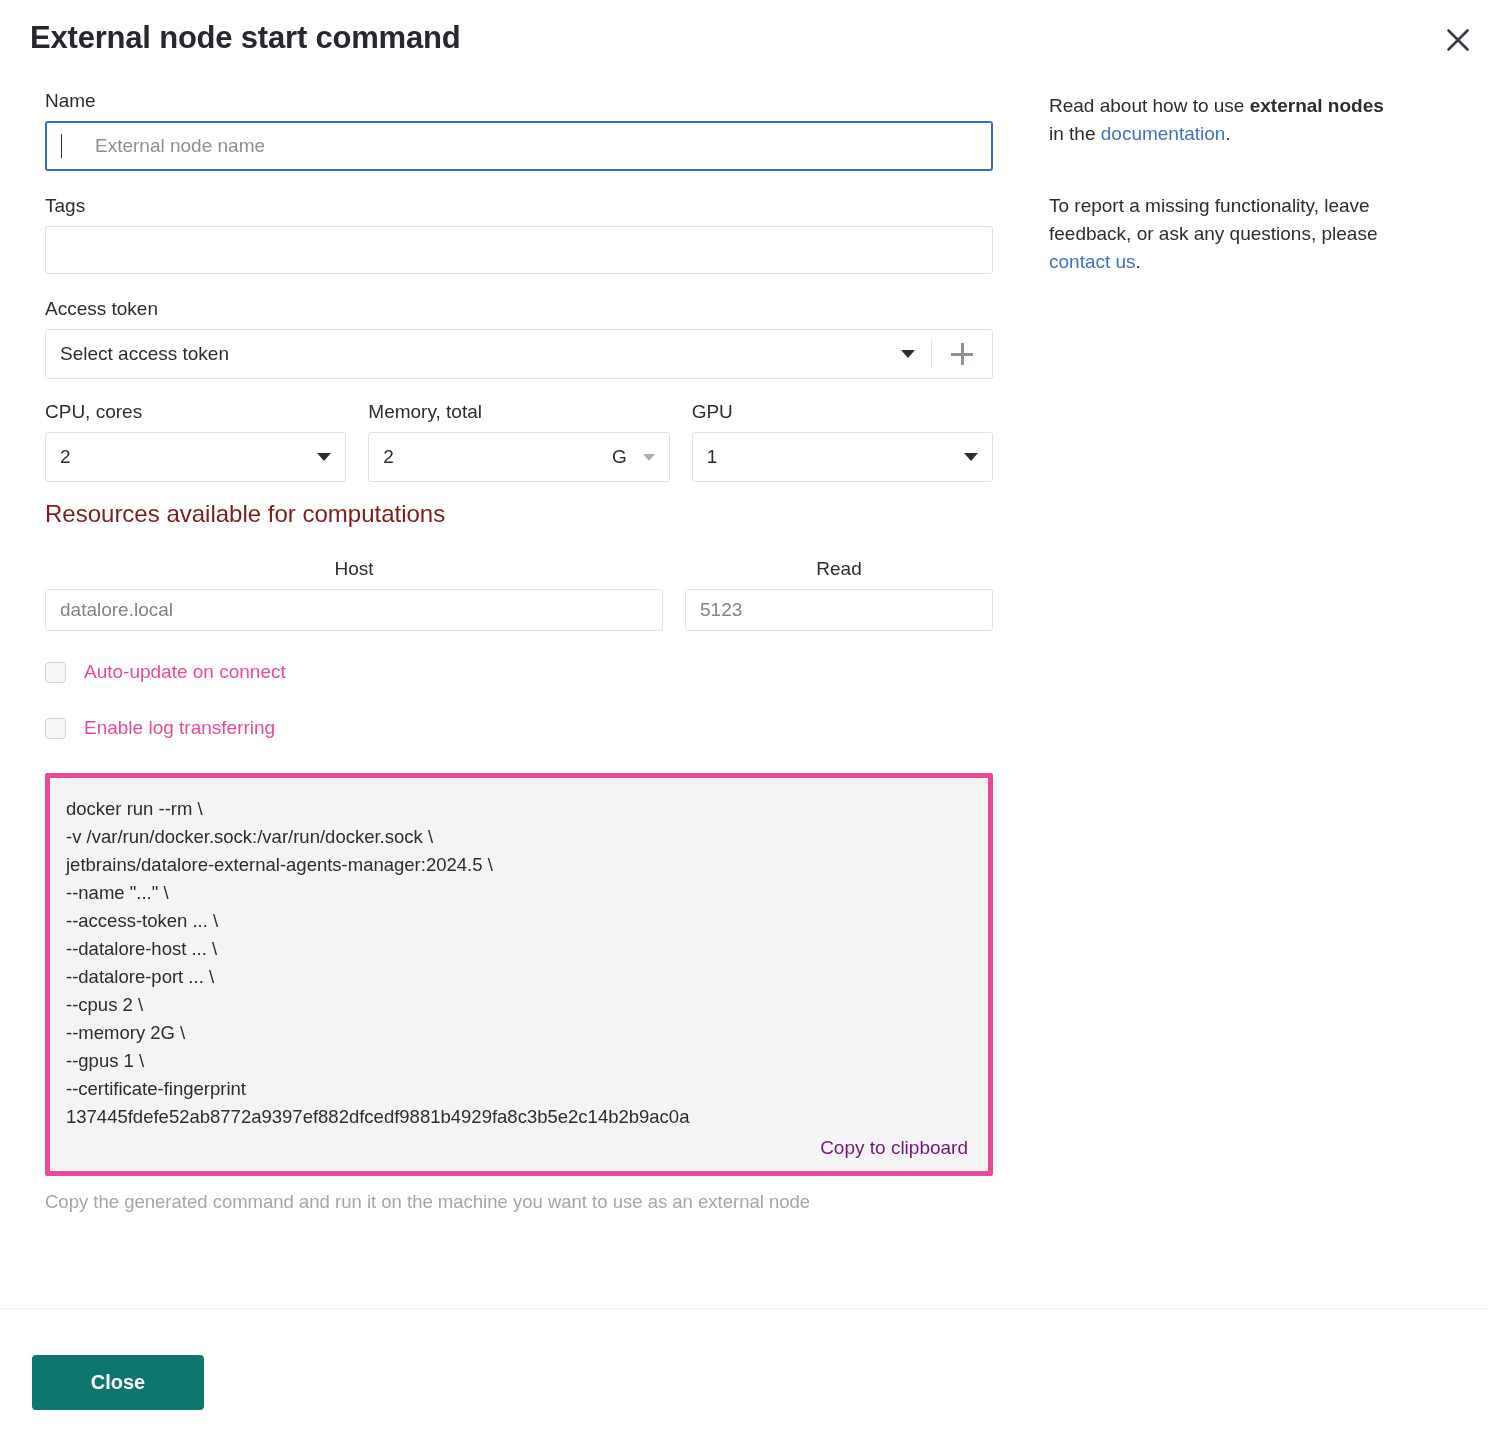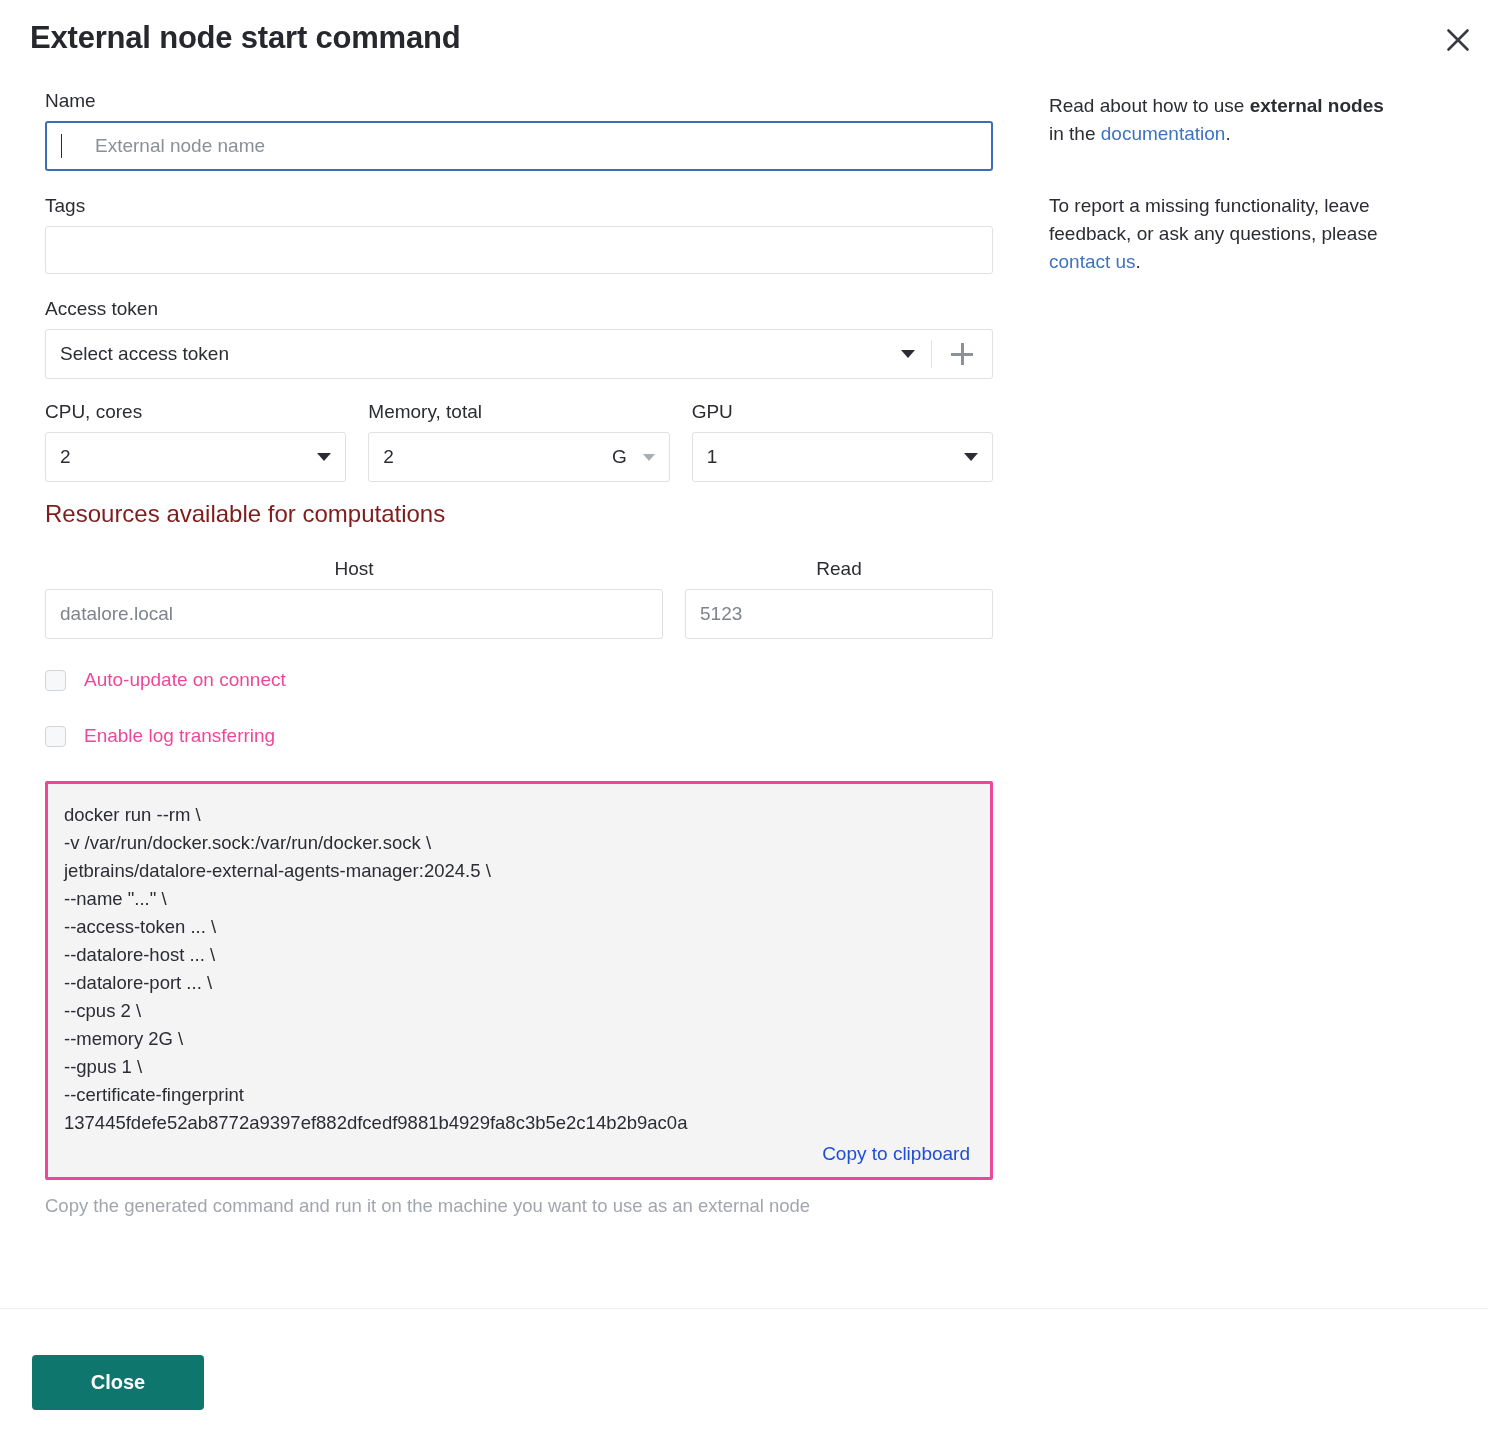--- a/index.html
+++ b/index.html
@@ -95,44 +95,44 @@
   .res-box .unit { color: #2b2d33; font-size: 19px; margin-right: 16px; }
   .hint {
     margin-top: 18px; font-size: 24px; color: #7f1d1d;
   }
 
   
   .hp-row { display: flex; gap: 22px; }
   .hp-host { width: 618px; }
   .hp-port { width: 308px; }
   .hp-box {
-    height: 50px; border: 1px solid #dfe1e5; border-radius: 3px; background: #fff;
+    height: 42px; border: 1px solid #dfe1e5; border-radius: 3px; background: #fff;
     display: flex; align-items: center; padding: 0 14px; font-size: 19px; color: #7f848c;
   }
 
   
   .check-row { display: flex; align-items: center; height: 30px; }
   .checkbox {
     width: 21px; height: 21px; border: 1px solid #d2d5da; border-radius: 4px;
     background: #f7f8f9; margin-right: 18px; cursor: pointer; flex: none;
   }
   .check-label { font-size: 19px; color: #ec4899; }
 
   
   .cmd-block {
     position: relative; width: 948px; background: #f4f4f5;
-    border: 3px solid #ec4899; border-radius: 2px;
+    border: 5px solid #ec4899; border-radius: 2px;
     padding: 17px 18px 12px 16px;
   }
   .cmd-line {
     font-size: 18.5px; line-height: 28px; color: #2b2d33; white-space: pre;
     font-family: "Liberation Sans", sans-serif;
   }
   .copy-link {
-    text-align: right; margin-top: 6px; font-size: 19px; color: #1d4ed8;
+    text-align: right; margin-top: 6px; font-size: 19px; color: #701a75;
     cursor: pointer; padding-right: 2px;
   }
   .cmd-hint { margin-top: 15px; font-size: 18.5px; color: #a2a6ad; }
 
   
   .info-p {
     font-size: 19px; line-height: 28px; color: #2b2d33; margin: 0 0 44px 0;
   }
   .info-p b { font-weight: bold; }
   .link { color: #3d73c4; cursor: pointer; }

